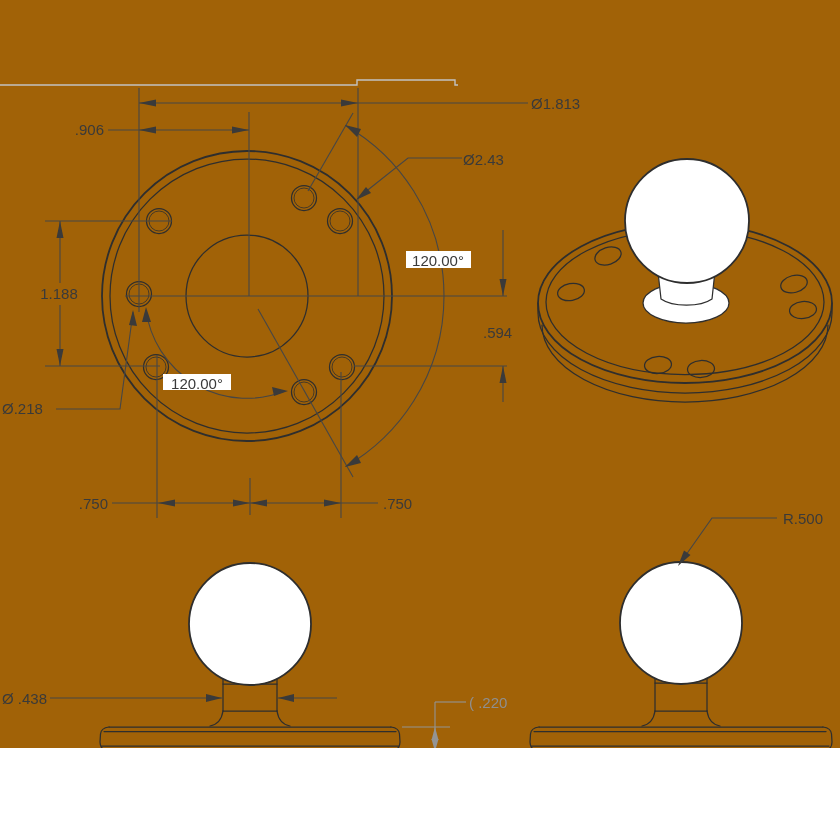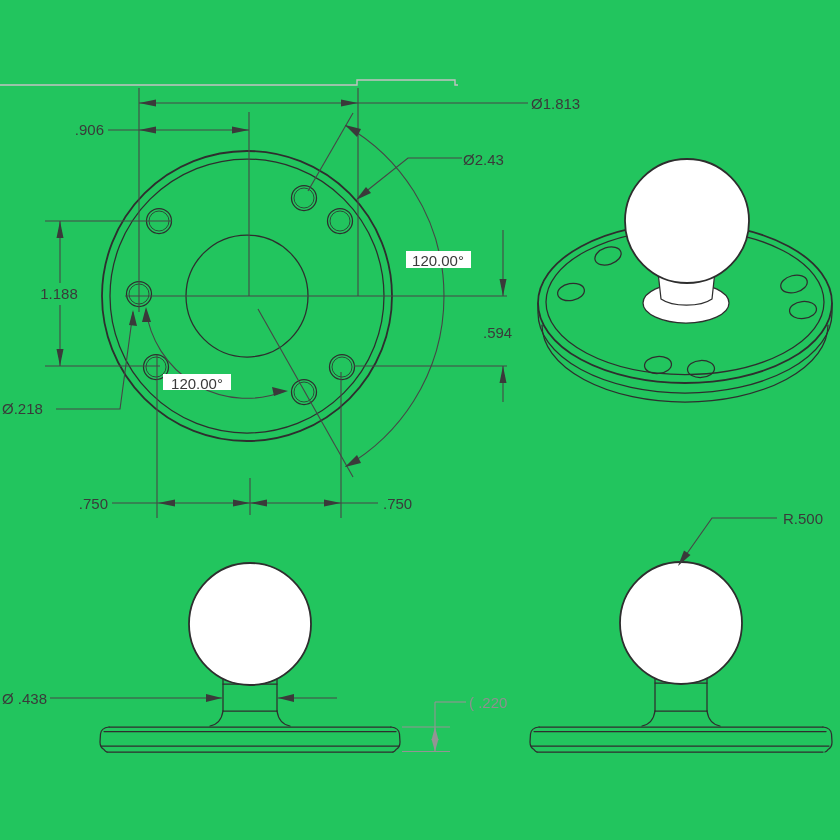--- a/index.html
+++ b/index.html
@@ -1,16 +1,16 @@
 <!DOCTYPE html>
 <html><head>
 <meta charset="utf-8">
 <style>
   html,body{margin:0;padding:0;background:#ffffff;}
-  .stage{width:840px;height:840px;position:relative;background:#22c55e;overflow:hidden;}
+  .stage{width:840px;height:748px;position:relative;background:#a16207;overflow:hidden;}
   svg{display:block;}
   .ln  {stroke:#2e2e2e;stroke-width:1.8;fill:none;stroke-linecap:round;}
   .ln2 {stroke:#2e2e2e;stroke-width:1.25;fill:none;stroke-linecap:round;}
   .dim {stroke:#464646;stroke-width:1.1;fill:none;stroke-linecap:butt;}
   .arr {fill:#3a3a3a;stroke:none;}
   .wfill{fill:#ffffff;}
   .txt {font-family:"Liberation Sans",sans-serif;font-size:15px;fill:#3a3a3a;}
   .ref {stroke:#949494;stroke-width:1.1;fill:none;}
   .refarr{fill:#949494;stroke:none;}
   .reftxt{font-family:"Liberation Sans",sans-serif;font-size:15px;fill:#8f8f8f;}

